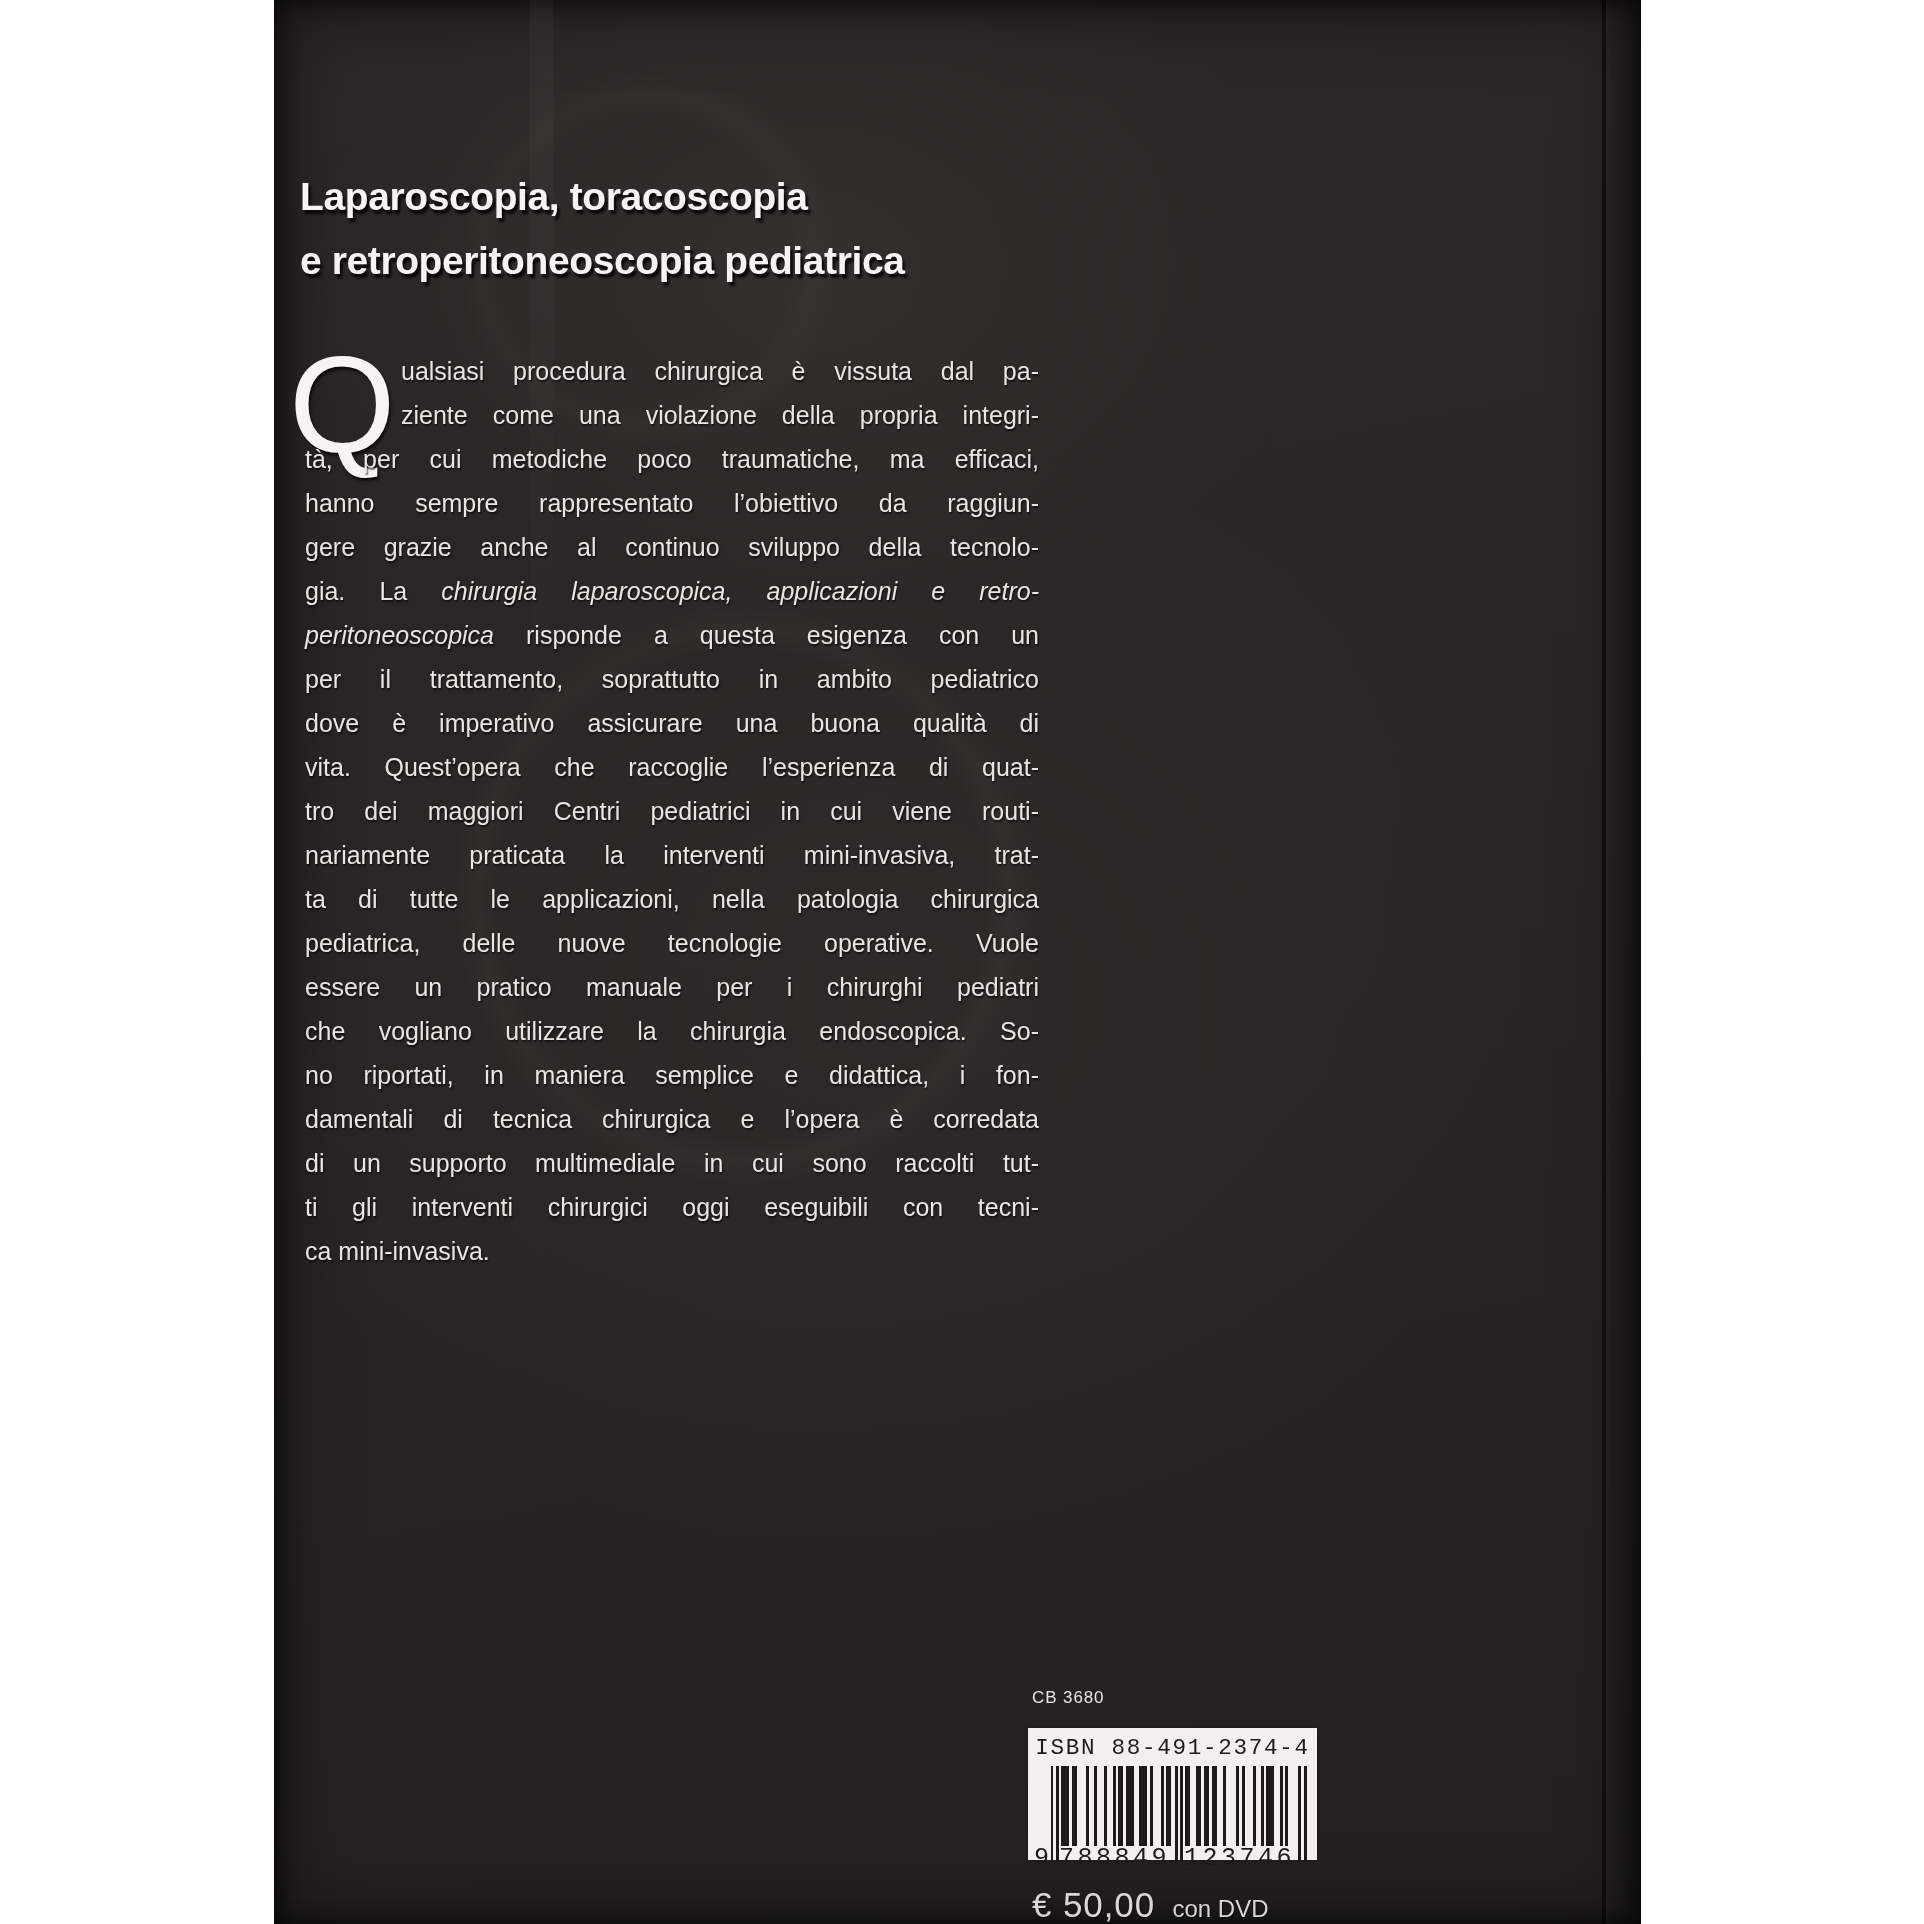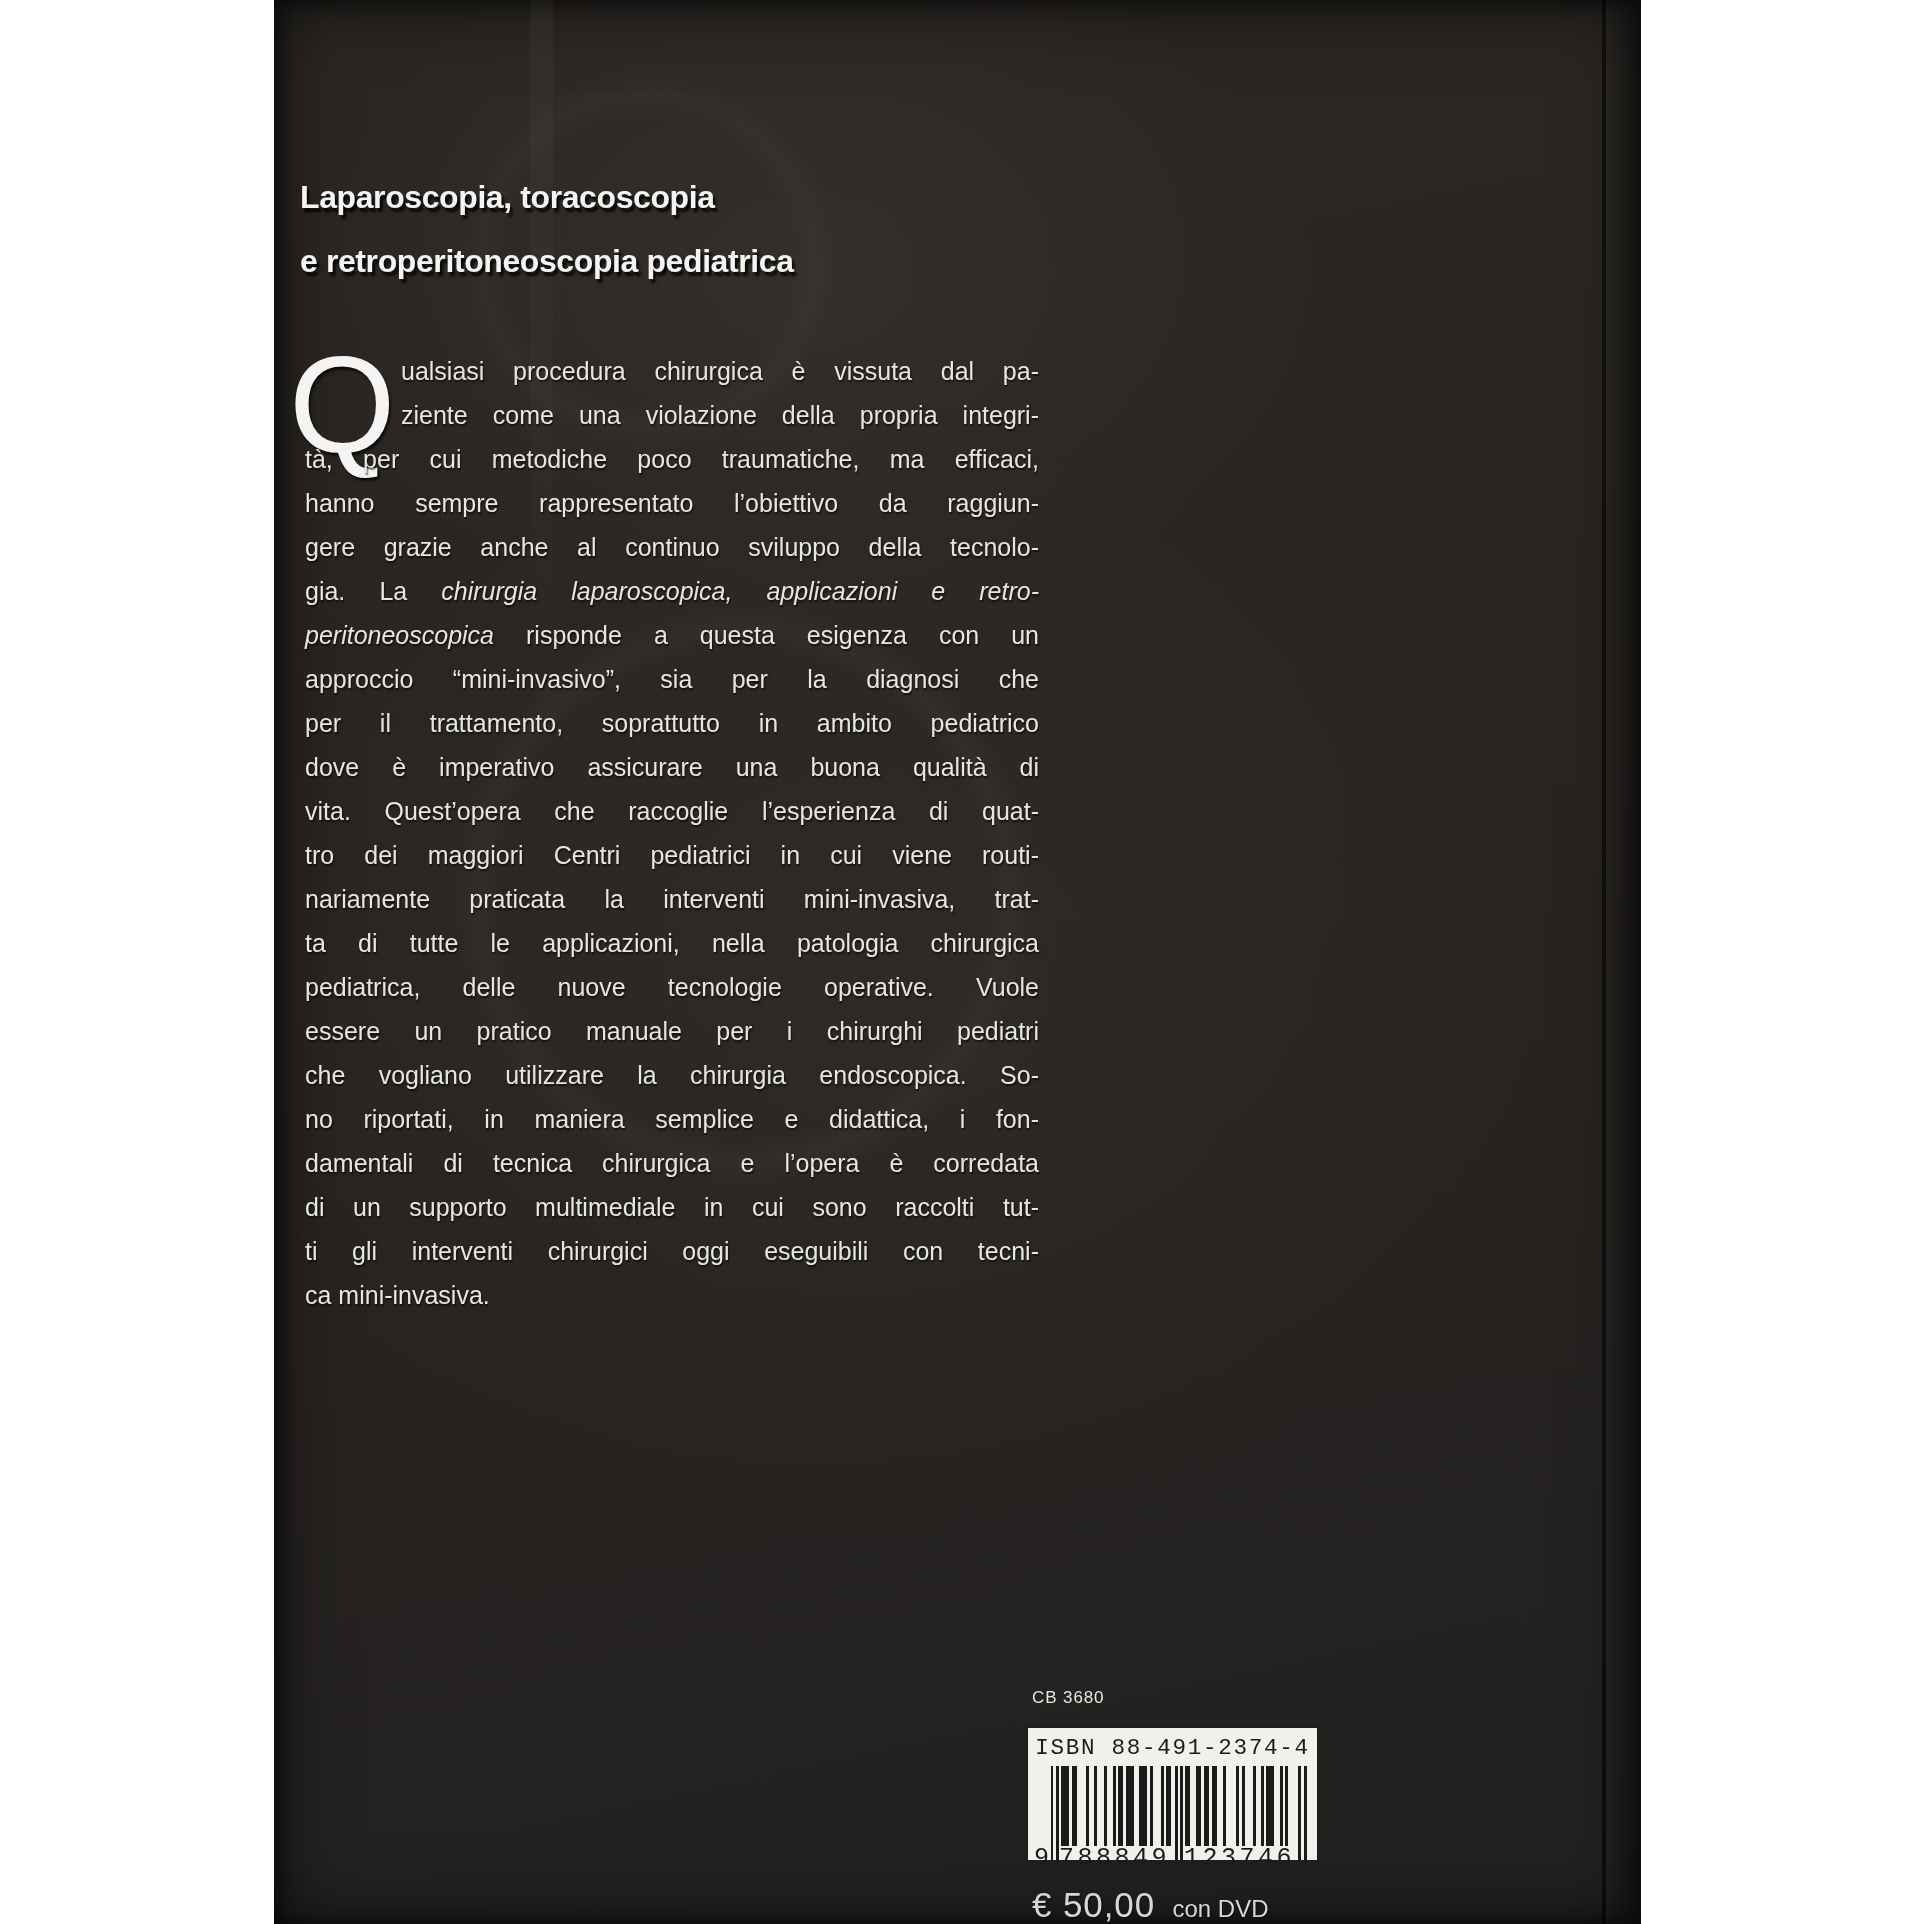--- a/index.html
+++ b/index.html
@@ -35,21 +35,21 @@
     width: 4.3px; height: 100%;
     background: rgba(0,0,0,0.55);
     box-shadow: 2.6px 0 5.2px rgba(255,255,255,0.03);
     pointer-events: none;
   }
 
   
   .title {
     position: absolute; left: 300px; top: 165px;
     color: var(--title-color, #f5f4f2);
-    font-size: 32px; line-height: 64px; font-weight: bold;
+    font-size: 39px; line-height: 64px; font-weight: bold;
     letter-spacing: -0.4px;
     text-shadow: 2.6px 3.5px 2.6px rgba(0,0,0,0.85);
     white-space: nowrap;
   }
 
   
   .body-text {
     position: absolute; left: 277px; top: 349px;
     width: 734px;
     color: var(--text-color, #e8e6e1);
@@ -131,21 +131,20 @@
 
 <div class="body-text">
   <div>
       <div class="line indent"><span>ualsiasi procedura chirurgica è vissuta dal pa-</span></div>
       <div class="line indent"><span>ziente come una violazione della propria integri-</span></div>
       <div class="line"><span>tà, per cui metodiche poco traumatiche, ma efficaci,</span></div>
       <div class="line"><span>hanno sempre rappresentato l’obiettivo da raggiun-</span></div>
       <div class="line"><span>gere grazie anche al continuo sviluppo della tecnolo-</span></div>
       <div class="line"><span>gia. La </span><span class="it">chirurgia laparoscopica, applicazioni e retro-</span></div>
       <div class="line"><span class="it">peritoneoscopica</span><span> risponde a questa esigenza con un</span></div>
-      <div class="line"><span>approccio “mini-invasivo”, sia per la diagnosi che</span></div>
       <div class="line"><span>per il trattamento, soprattutto in ambito pediatrico</span></div>
       <div class="line"><span>dove è imperativo assicurare una buona qualità di</span></div>
       <div class="line"><span>vita. Quest’opera che raccoglie l’esperienza di quat-</span></div>
       <div class="line"><span>tro dei maggiori Centri pediatrici in cui viene routi-</span></div>
       <div class="line"><span>nariamente praticata la interventi mini-invasiva, trat-</span></div>
       <div class="line"><span>ta di tutte le applicazioni, nella patologia chirurgica</span></div>
       <div class="line"><span>pediatrica, delle nuove tecnologie operative. Vuole</span></div>
       <div class="line"><span>essere un pratico manuale per i chirurghi pediatri</span></div>
       <div class="line"><span>che vogliano utilizzare la chirurgia endoscopica. So-</span></div>
       <div class="line"><span>no riportati, in maniera semplice e didattica, i fon-</span></div>

